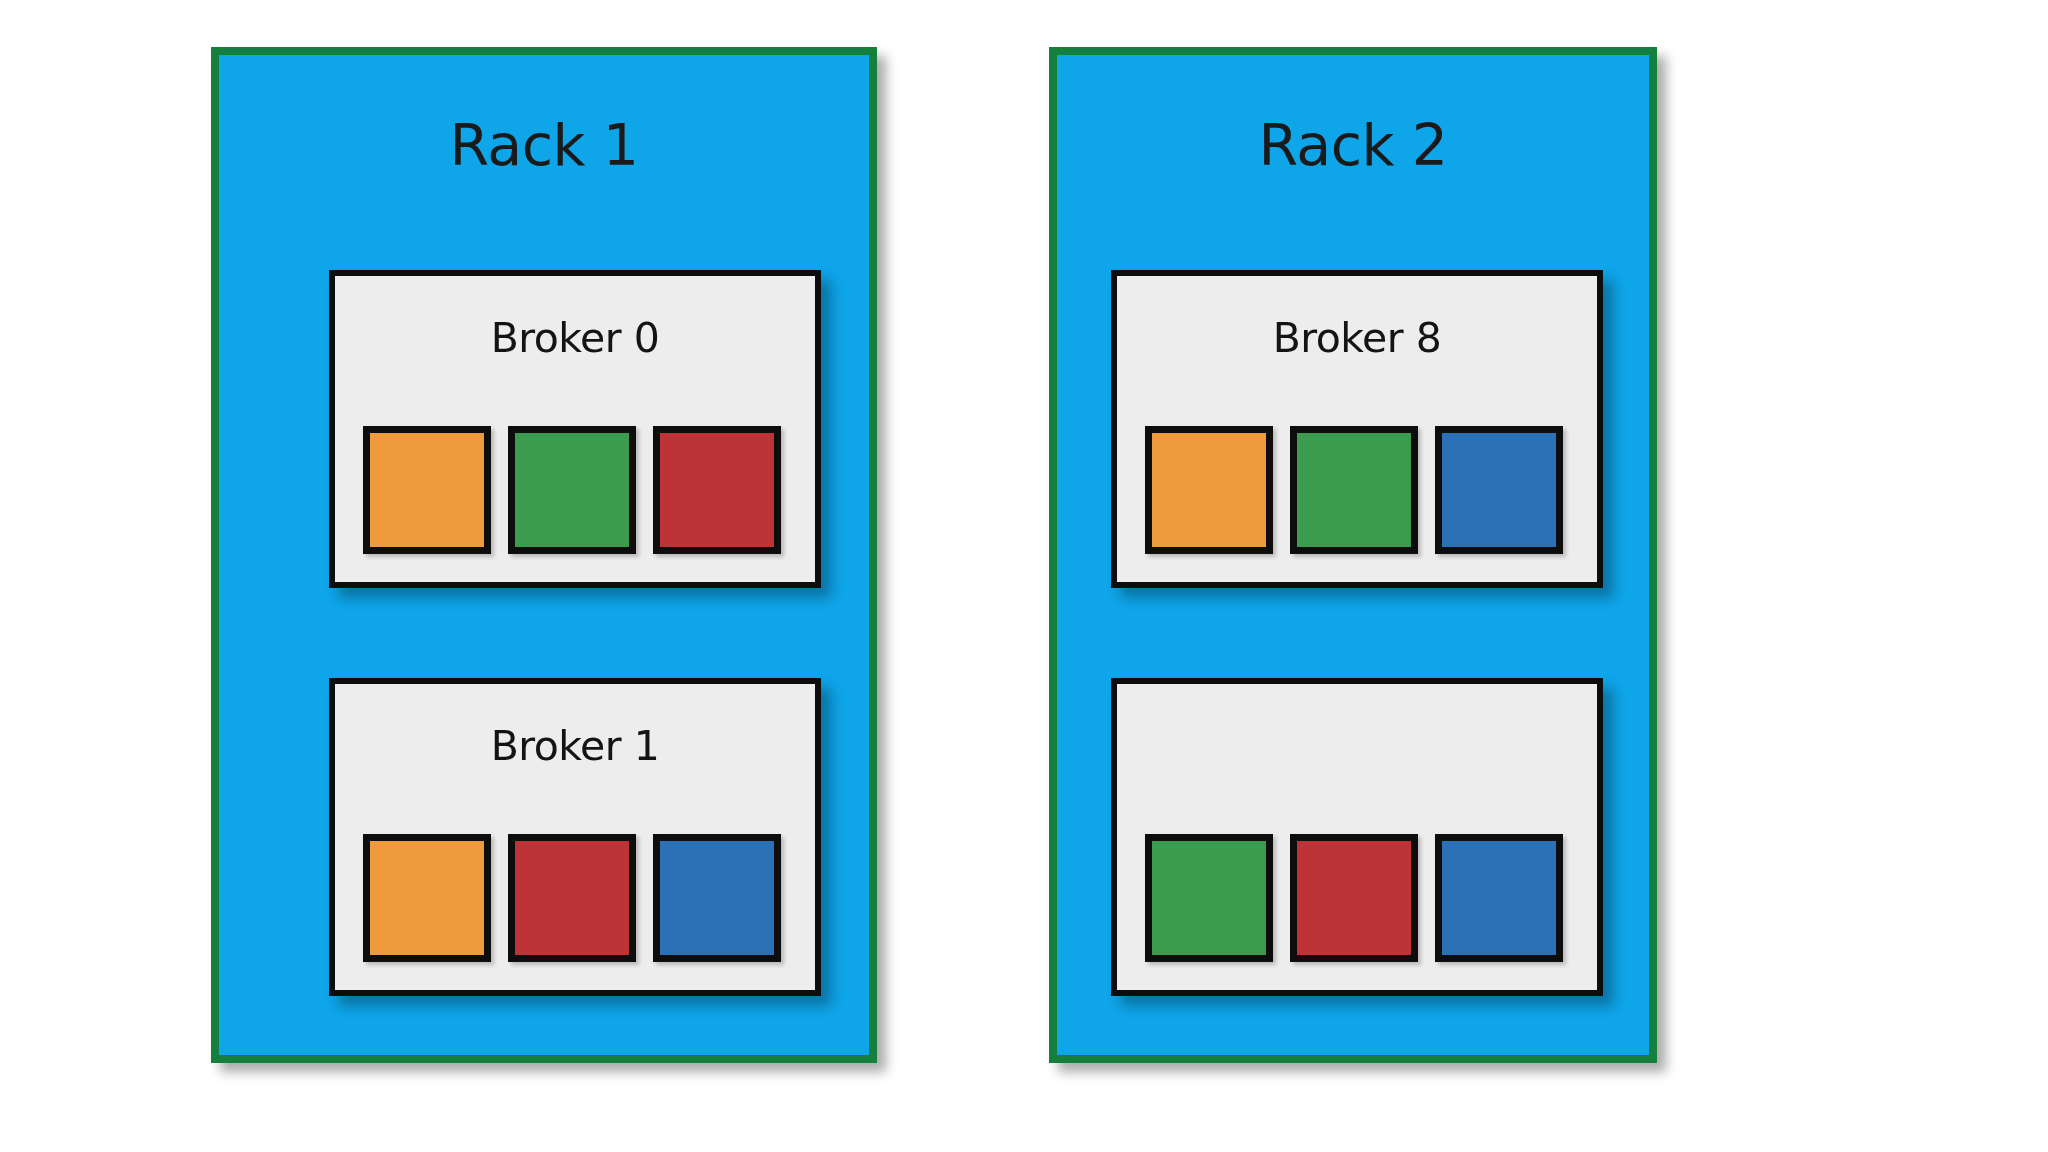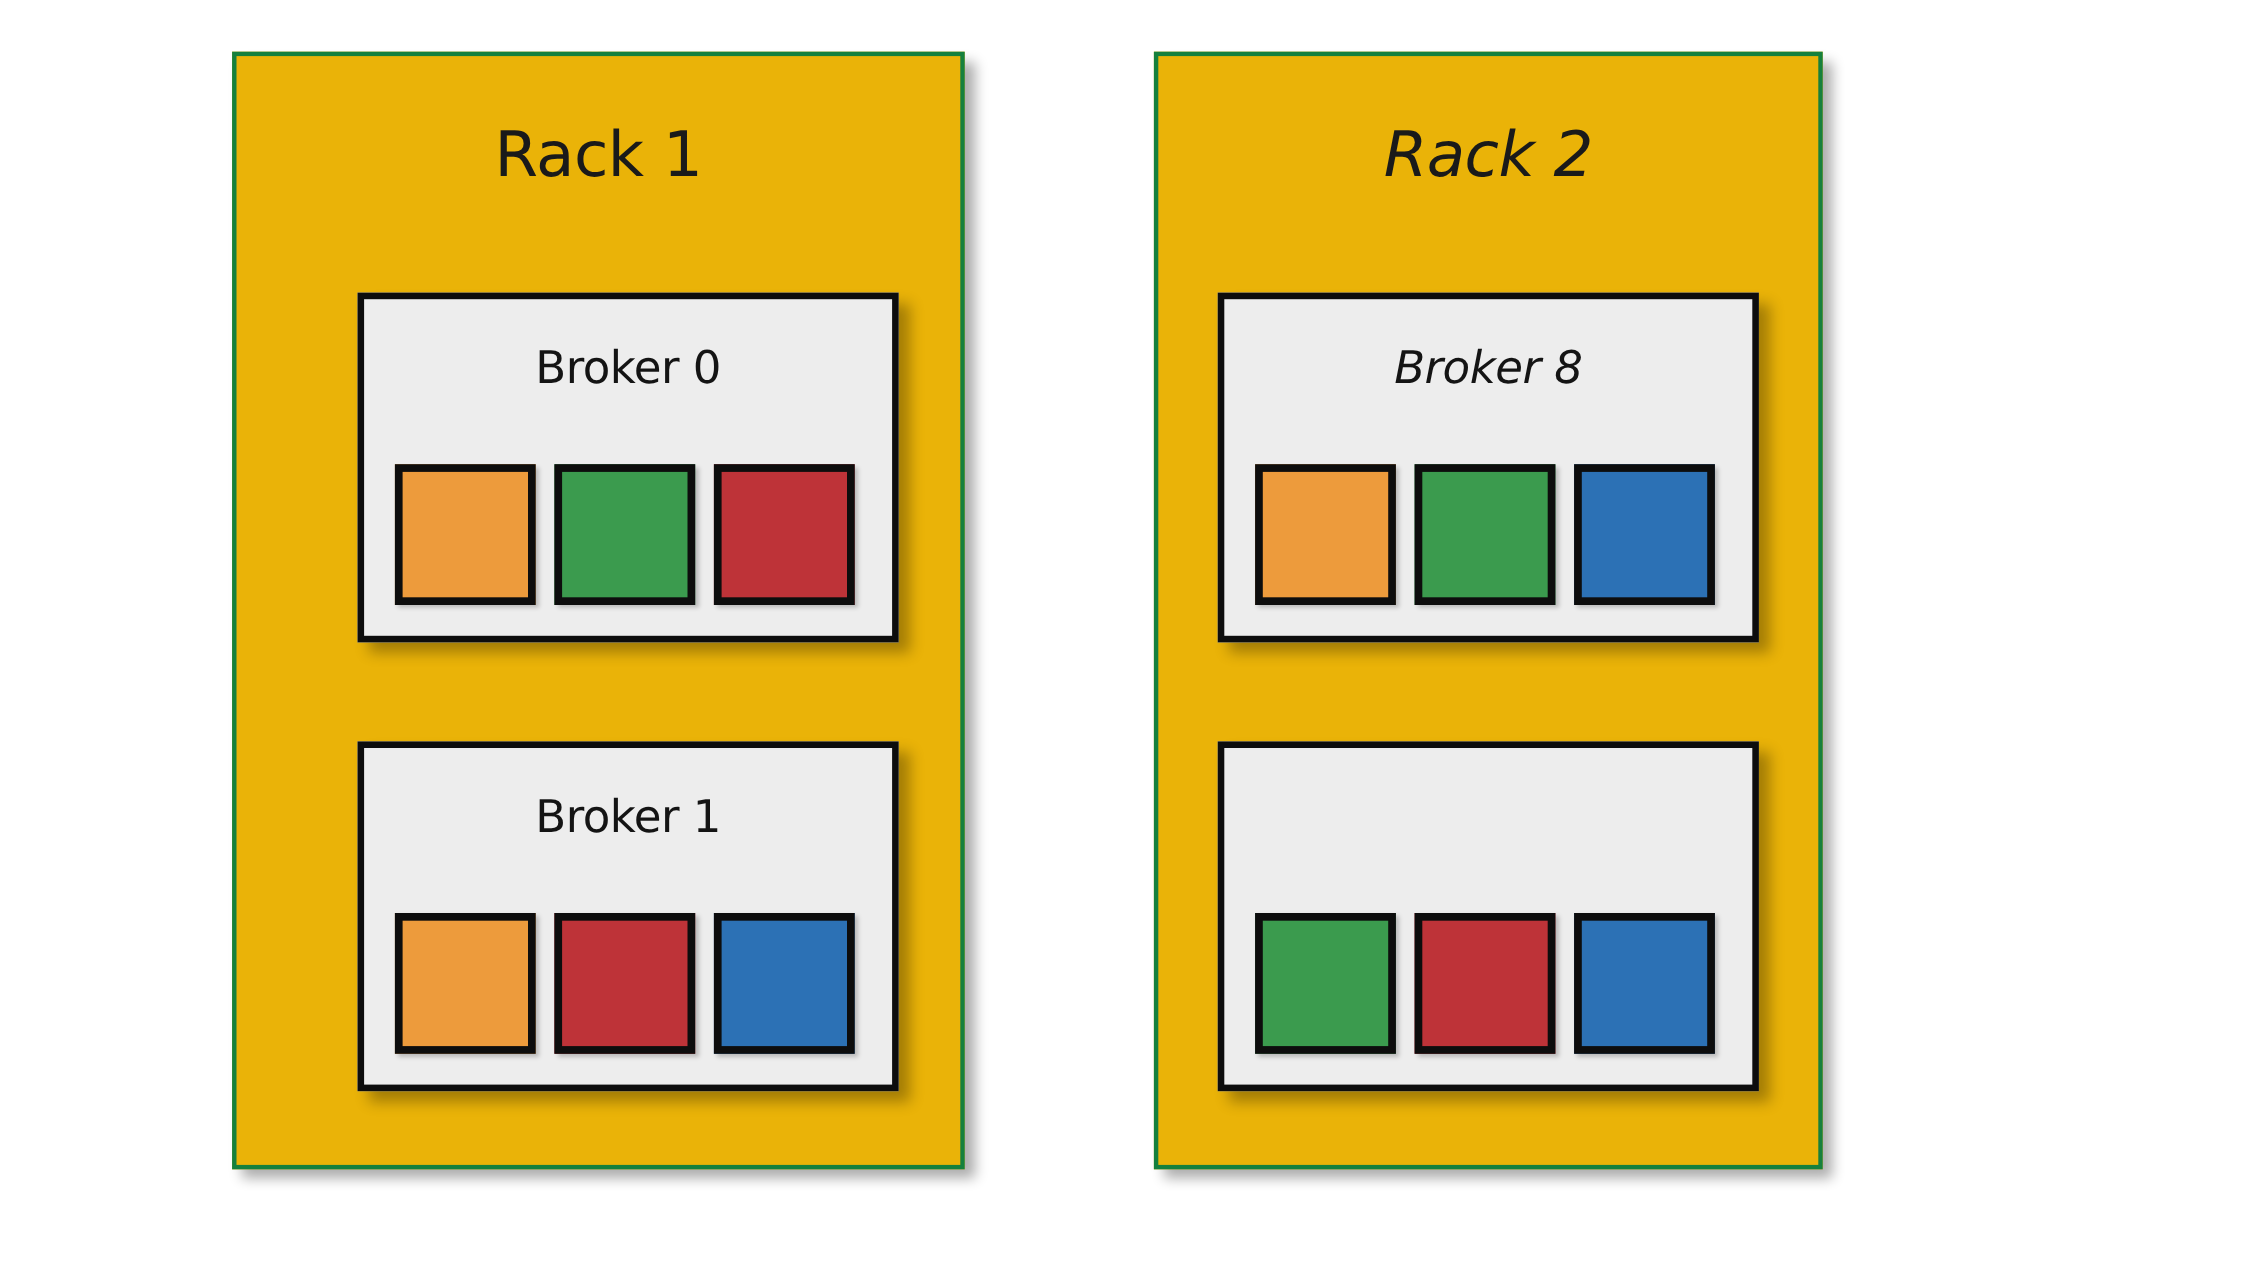--- a/index.html
+++ b/index.html
@@ -20,36 +20,35 @@
     position: relative;
     width: 2048px;
     height: 1152px;
     background: #ffffff;
   }
 
   
   .rack {
     position: absolute;
     box-sizing: border-box;
-    background: #eab308;
-    border: 4px solid #15803d;
+    background: #0ea5e9;
+    border: 8px solid #15803d;
     box-shadow: 9px 9px 11px rgba(0, 0, 0, 0.33);
   }
   #rack-0 {
     left: 211px;
     top: 47px;
     width: 666px;
     height: 1016px;
   }
   #rack-1 {
     left: 1049px;
     top: 47px;
     width: 608px;
     height: 1016px;
-    font-style: italic;
   }
 
   .rack-title {
     position: absolute;
     left: 0;
     right: 0;
     top: 62px;
     text-align: center;
     font-size: 57px;
     line-height: 1;

